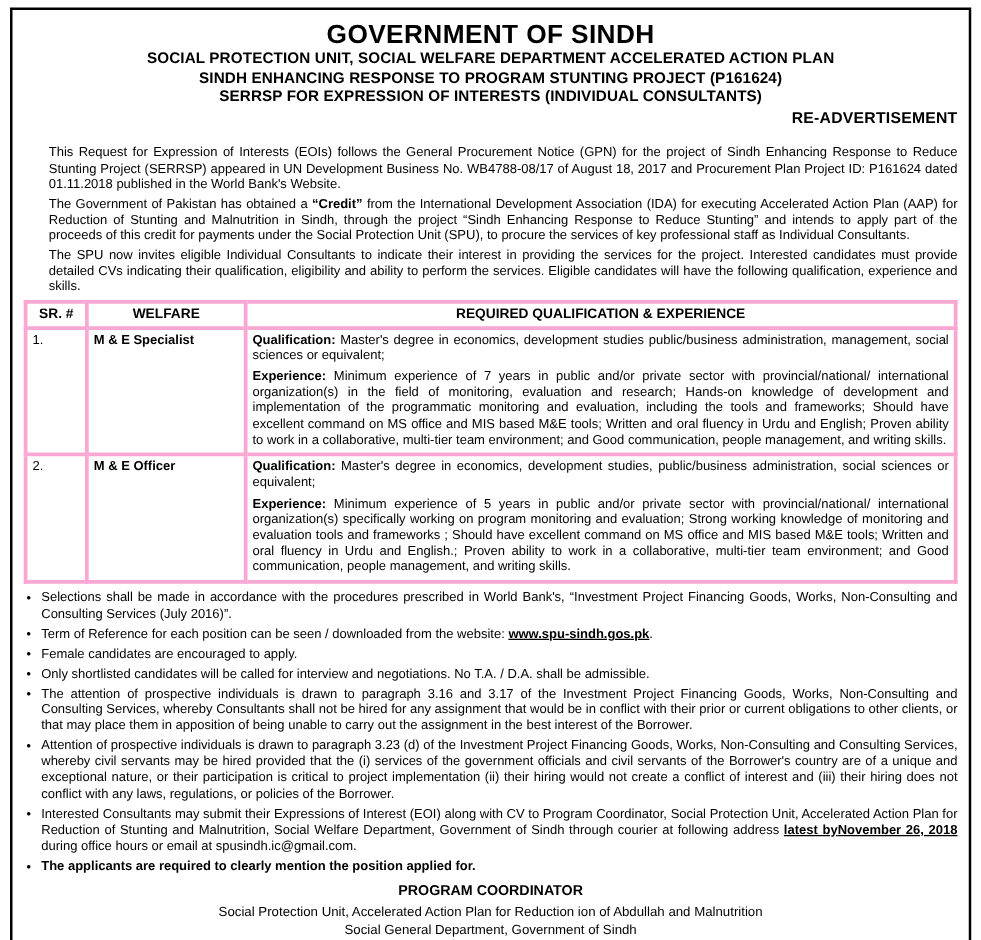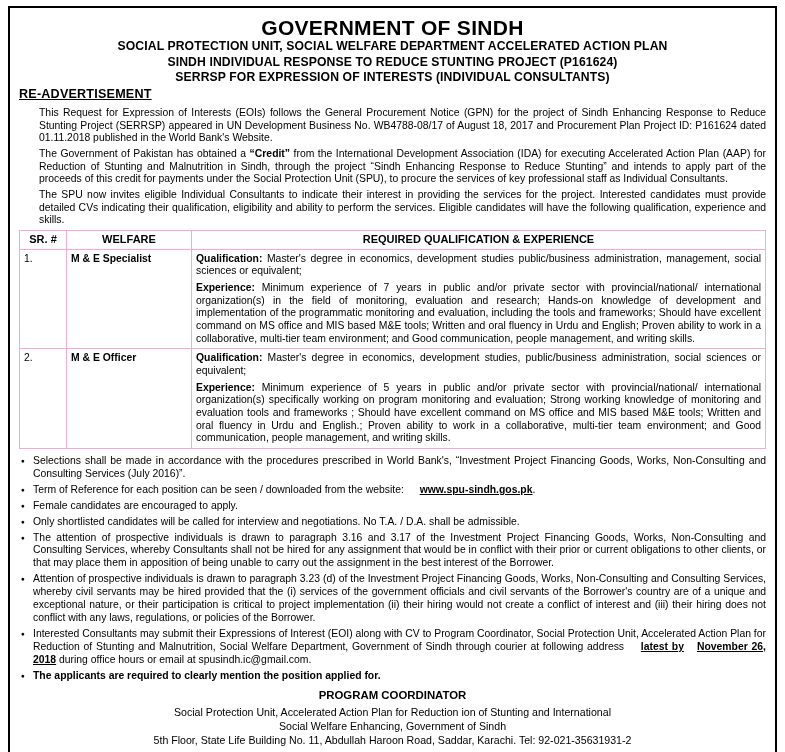--- a/index.html
+++ b/index.html
@@ -37,44 +37,43 @@
     margin-top: 2px;
   }
   .title-sub1, .title-sub2, .title-sub3 {
     text-align: center;
     font-weight: bold;
     font-size: 12.2px;
     line-height: 1.28;
     letter-spacing: 0.1px;
   }
   .title-readvert {
-    text-align: left;
+    text-align: right;
     font-weight: bold;
     font-size: 12.6px;
-    text-decoration: underline;
     margin-top: 1px;
-    margin-bottom: 6px;
+    margin-bottom: 16px;
     letter-spacing: 0.2px;
   }
   .para {
     font-size: 10.4px;
     line-height: 1.22;
     text-align: justify;
     margin-bottom: 3px;
     margin-left: 20px;
   }
   .para b { font-weight: bold; }
   table.qual {
     width: 100%;
     border-collapse: collapse;
     margin-top: 3px;
     table-layout: fixed;
   }
   table.qual th, table.qual td {
-    border: 1px solid #f9a8d4;
+    border: 3px solid #f9a8d4;
     vertical-align: top;
     padding: 3px 4px;
     font-size: 10.4px;
     line-height: 1.22;
   }
   table.qual th {
     text-align: center;
     font-weight: bold;
     font-size: 11px;
     padding: 2px 3px;
@@ -100,21 +99,21 @@
   }
   ul.bullets li::before {
     content: "\25CF";
     position: absolute;
     left: 2px;
     top: 0px;
     font-size: 6.5px;
     line-height: 1.9;
   }
   ul.bullets li b { font-weight: bold; }
-  .u { text-decoration: underline; margin-left: 13px; }
+  .u { text-decoration: underline; }
   .bold { font-weight: bold; }
   .footer-block {
     text-align: center;
     margin-top: 6px;
     font-size: 10.6px;
     line-height: 1.33;
   }
   .footer-title {
     font-weight: bold;
     font-size: 11.4px;
@@ -149,21 +148,21 @@
   }
 </style>
 </head>
 <body>
 
 <div class="page">
   <div class="outer-frame">
 
     <div class="title-main">GOVERNMENT OF SINDH</div>
     <div class="title-sub1">SOCIAL PROTECTION UNIT, SOCIAL WELFARE DEPARTMENT ACCELERATED ACTION PLAN</div>
-    <div class="title-sub2">SINDH INDIVIDUAL RESPONSE TO REDUCE STUNTING PROJECT (P161624)</div>
+    <div class="title-sub2">SINDH ENHANCING RESPONSE TO PROGRAM STUNTING PROJECT (P161624)</div>
     <div class="title-sub3">SERRSP FOR EXPRESSION OF INTERESTS (INDIVIDUAL CONSULTANTS)</div>
     <div class="title-readvert">RE-ADVERTISEMENT</div>
 
     <div class="para">This Request for Expression of Interests (EOIs) follows the General Procurement Notice (GPN) for the project of Sindh Enhancing Response to Reduce Stunting Project (SERRSP) appeared in UN Development Business No. WB4788-08/17 of August 18, 2017 and Procurement Plan Project ID: P161624 dated 01.11.2018 published in the World Bank's Website.</div>
 
     <div class="para"><span>The Government of Pakistan has obtained a </span><b>“Credit”</b><span> from the International Development Association (IDA) for executing Accelerated Action Plan (AAP) for Reduction of Stunting and Malnutrition in Sindh, through the project “Sindh Enhancing Response to Reduce Stunting” and intends to apply part of the proceeds of this credit for payments under the Social Protection Unit (SPU), to procure the services of key professional staff as Individual Consultants.</span></div>
 
     <div class="para">The SPU now invites eligible Individual Consultants to indicate their interest in providing the services for the project. Interested candidates must provide detailed CVs indicating their qualification, eligibility and ability to perform the services. Eligible candidates will have the following qualification, experience and skills.</div>
 
     <table class="qual">
@@ -200,22 +199,22 @@
       <li><span>Female candidates are encouraged to apply.</span></li>
       <li><span>Only shortlisted candidates will be called for interview and negotiations. No T.A. / D.A. shall be admissible.</span></li>
       <li><span>The attention of prospective individuals is drawn to paragraph 3.16 and 3.17 of the Investment Project Financing Goods, Works, Non-Consulting and Consulting Services, whereby Consultants shall not be hired for any assignment that would be in conflict with their prior or current obligations to other clients, or that may place them in apposition of being unable to carry out the assignment in the best interest of the Borrower.</span></li>
       <li><span>Attention of prospective individuals is drawn to paragraph 3.23 (d) of the Investment Project Financing Goods, Works, Non-Consulting and Consulting Services, whereby civil servants may be hired provided that the (i) services of the government officials and civil servants of the Borrower's country are of a unique and exceptional nature, or their participation is critical to project implementation (ii) their hiring would not create a conflict of interest and (iii) their hiring does not conflict with any laws, regulations, or policies of the Borrower.</span></li>
       <li><span>Interested Consultants may submit their Expressions of Interest (EOI) along with CV to Program Coordinator, Social Protection Unit, Accelerated Action Plan for Reduction of Stunting and Malnutrition, Social Welfare Department, Government of Sindh through courier at following address </span><b class="u">latest by</b><b class="u">November 26, 2018</b><span> during office hours or email at spusindh.ic@gmail.com.</span></li>
       <li class="bold"><span>The applicants are required to clearly mention the position applied for.</span></li>
     </ul>
 
     <div class="footer-block">
       <div class="footer-title">PROGRAM COORDINATOR</div>
-      <div>Social Protection Unit, Accelerated Action Plan for Reduction ion of Stunting and International</div>
-      <div>Social Welfare Enhancing, Government of Sindh</div>
+      <div>Social Protection Unit, Accelerated Action Plan for Reduction ion of Abdullah and Malnutrition</div>
+      <div>Social General Department, Government of Sindh</div>
       <div>5th Floor, State Life Building No. 11, Abdullah Haroon Road, Saddar, Karachi.  Tel: 92-021-35631931-2</div>
     </div>
 
     <div class="bottom-bar">
       <div class="urdu">ہم دہشت گردی کے خلاف متحد ہیں۔</div>
       <div class="inf-box">INF-KRY: 3918/18</div>
       <div class="say-no">Say No to Corruption</div>
     </div>
 
   </div>

